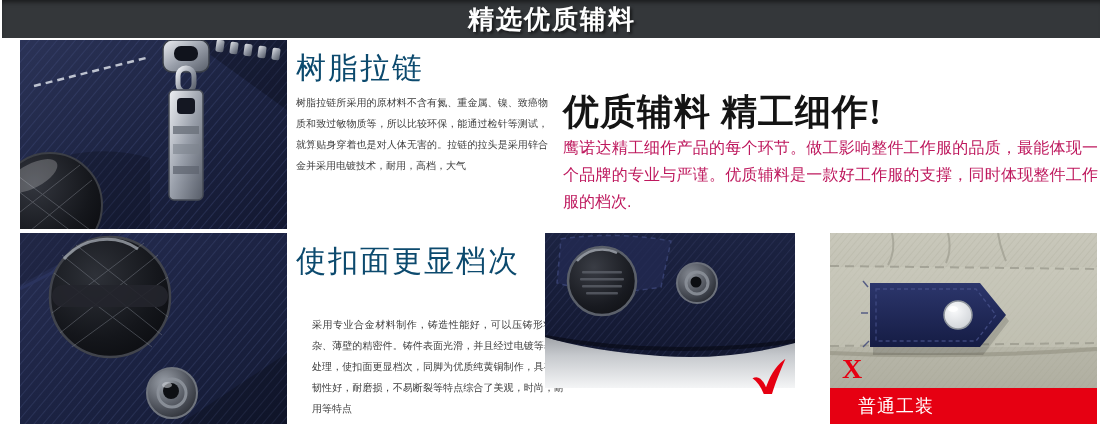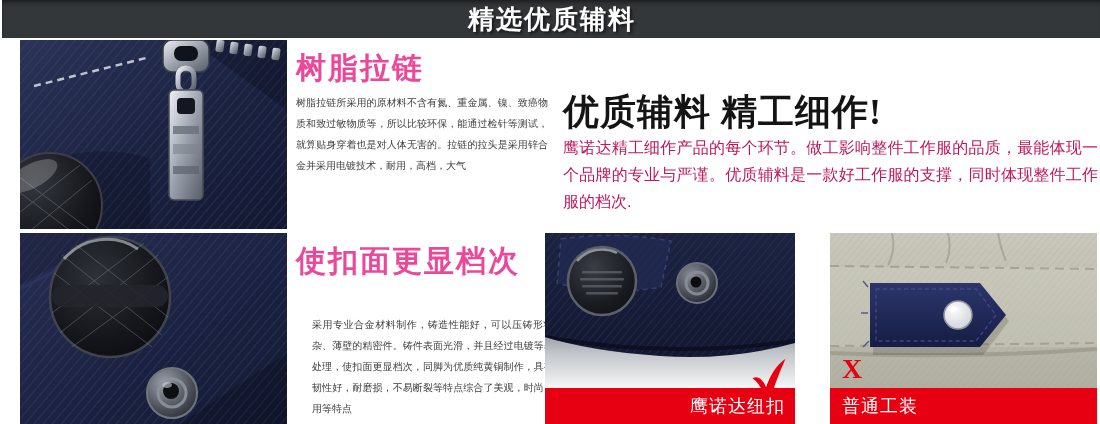--- a/index.html
+++ b/index.html
@@ -15,21 +15,21 @@
   .banner-title { color:#ffffff; font-size:26px; font-weight:bold; letter-spacing:2px;
                   text-shadow:2px 2px 3px rgba(0,0,0,.6); }
 
   
   .photo { overflow:hidden; }
   .photo svg { display:block; }
   .photo-zipper { left:20px;  top:40px;  width:267px; height:189px; }
   .photo-snap   { left:20px;  top:233px; width:267px; height:191px; }
 
   
-  .heading-red { color:#ec4899; font-size:30px; font-weight:bold; letter-spacing:2px; white-space:nowrap; }
+  .heading-red { color:#0c4a6e; font-size:30px; font-weight:normal; letter-spacing:2px; white-space:nowrap; }
   .para-mid { width:252px; font-size:10px; line-height:21px; color:#3d3d3d;
               text-align:justify; }
   .col-top-heading { left:296px; top:48px; }
   .col-top-para    { left:296px; top:92px; }
   .col-bot-heading { left:296px; top:241px; }
   .col-bot-para    { left:312px; top:281px;margin-top:33px; }
 
   .heading-serif { left:563px; top:88px; color:#141414; font-size:36px; font-weight:bold;
                    font-family:"Liberation Serif","DejaVu Serif",serif; letter-spacing:1px; white-space:nowrap; }
   .para-right { left:563px; top:134px; width:535px; font-size:16px; line-height:27px;
@@ -38,21 +38,21 @@
   
   .panel { top:233px; height:191px; }
   .panel-good { left:545px; width:250px; }
   .panel-bad  { left:830px; width:267px; }
   .panel-photo { position:absolute; left:0; top:0; right:0; height:155px; overflow:hidden; }
   .panel-bar { position:absolute; left:0; right:0; bottom:0; height:36px; background:#e60012;
                display:flex; align-items:center; }
   .bar-label { color:#ffffff; font-size:18px; letter-spacing:1px;
                font-family:"Liberation Serif","DejaVu Serif",serif; }
   .bar-label-right { margin-left:auto; padding-right:10px; }
-  .bar-label-left  { padding-left:12px; }
+  .bar-label-left  { padding-left:28px; }
   .mark-check { position:absolute; right:8px; top:124px; width:36px; height:38px; z-index:3; }
   .mark-x { position:absolute; left:12px; top:122px; color:#e60012; font-size:28px; font-weight:bold;
             font-family:"Liberation Serif","DejaVu Serif",serif; line-height:1; z-index:3; }
 </style>
 </head>
 <body>
 
 <div class="abs banner">
   <span class="banner-title">精选优质辅料</span>
 </div>
@@ -214,23 +214,20 @@
       </g>
       <path d="M32 28 A33 33 0 0 1 72 20" fill="none" stroke="#a6abb4" stroke-width="2.5" opacity=".8"></path>
       <circle cx="152" cy="50" r="20" fill="url(#stud3)" stroke="#6c717b" stroke-width="2"></circle>
       <circle cx="152" cy="50" r="11" fill="none" stroke="#8a8f98" stroke-width="3" opacity=".9"></circle>
       <circle cx="151" cy="49" r="5.5" fill="#0b0d11"></circle>
     </svg>
   </div>
   <svg class="mark-check" viewBox="0 0 48 50">
     <path d="M2 28 C9 24 15 28 20 40 C27 20 37 8 46 2 C38 20 32 36 28 49 L17 49 C13 39 8 32 2 28 Z" fill="#e60012"></path>
   </svg>
-  <div class="panel-bar">
-    <span class="bar-label bar-label-right">鹰诺达纽扣</span>
-  </div>
 </div>
 
 <div class="abs panel panel-bad">
   <div class="panel-photo">
     <svg width="267" height="155" viewBox="0 0 267 155">
       <defs>
         <linearGradient id="khaki4" x1="0" y1="0" x2="0" y2="1">
           <stop offset="0" stop-color="#c9c8bb"></stop>
             <stop offset=".5" stop-color="#bdbcaf"></stop>
             <stop offset="1" stop-color="#b0afa1"></stop>

